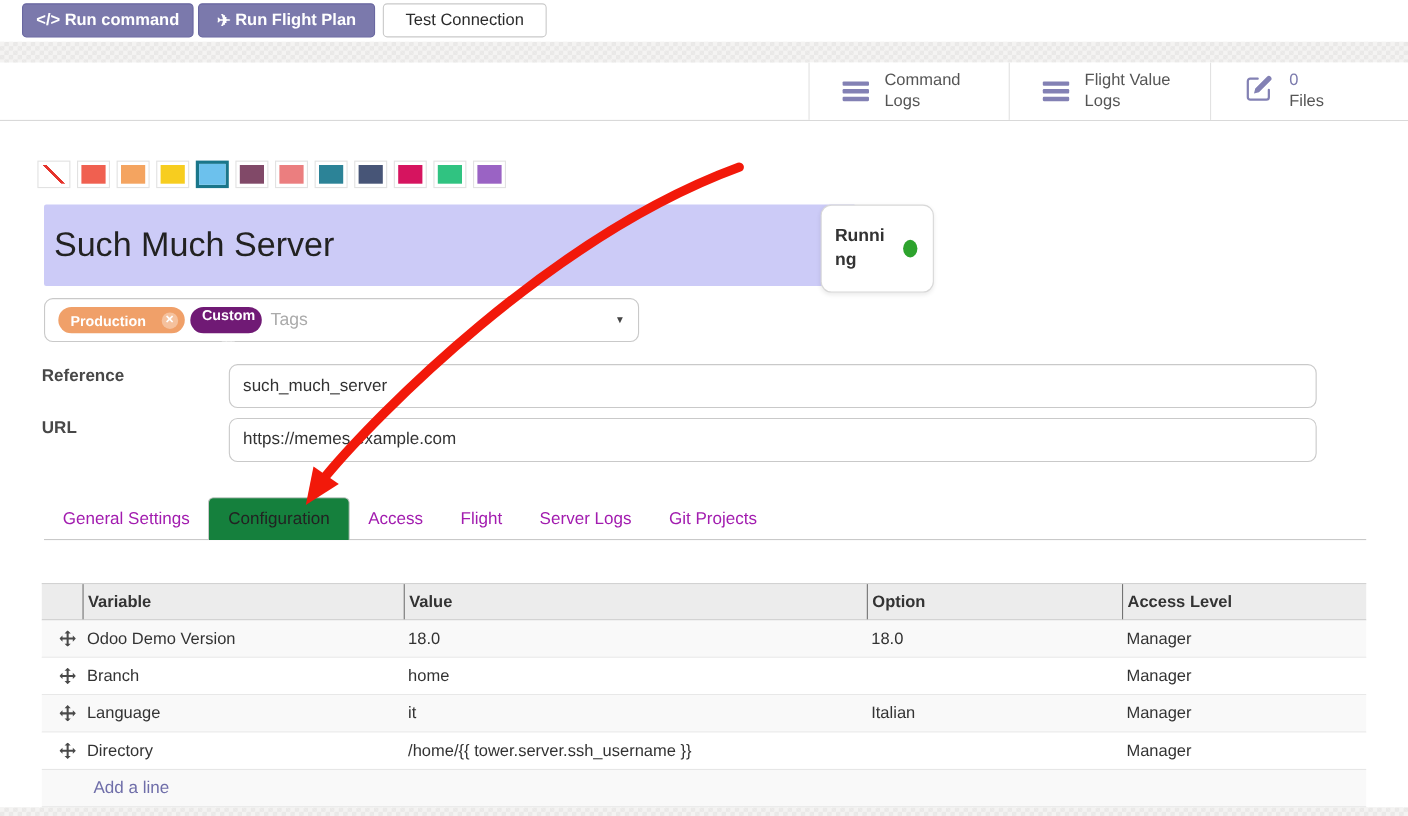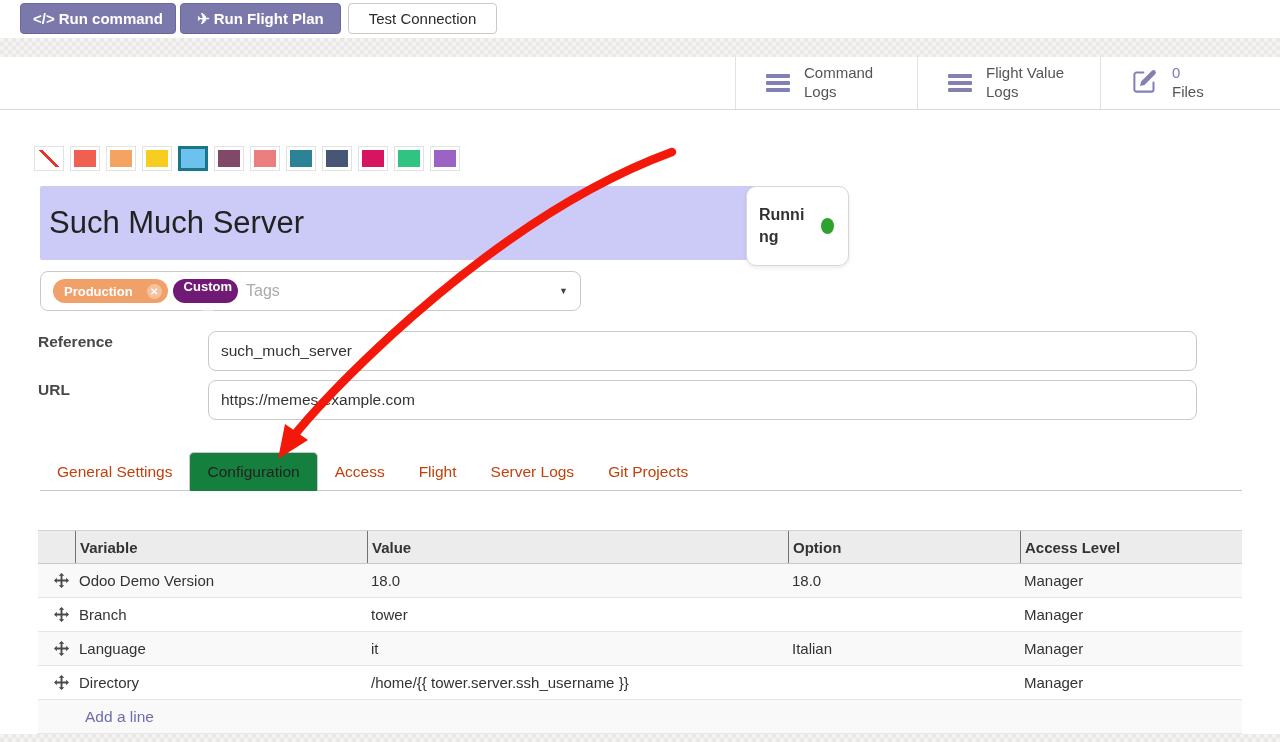--- a/index.html
+++ b/index.html
@@ -66,21 +66,21 @@
   .field-label{position:absolute;left:38px;font-size:15.5px;font-weight:bold;color:#484848;}
   #label-reference{top:333px;}
   #label-url{top:381px;}
   .field-input{position:absolute;left:208px;width:989px;height:40px;border:1px solid #C9C9C9;
                border-radius:8px;box-sizing:border-box;font-size:15.5px;color:#333;padding:0 12px;
                font-family:"Liberation Sans",sans-serif;background:#fff;outline:none;}
   #input-reference{top:331px;}
   #input-url{top:380px;}
   
   .tabs{position:absolute;left:40px;top:452px;display:flex;height:39px;z-index:2;}
-  .tab{padding:0 17px;font-size:15.5px;color:#c2410c;height:39px;display:flex;align-items:center;
+  .tab{padding:0 17px;font-size:15.5px;color:#a21caf;height:39px;display:flex;align-items:center;
        cursor:pointer;box-sizing:border-box;background:transparent;}
   .tab.active{background:#15803d;border:1px solid #C9C9C9;border-bottom:none;border-radius:5px 5px 0 0;
               color:#222;}
   .tabs-underline{position:absolute;left:40px;top:490px;width:1202px;height:0;
                   border-top:1px solid #C9C9C9;z-index:1;}
   
   .dtable{position:absolute;left:38px;top:530px;width:1204px;font-size:15px;color:#333;}
   .thead{display:flex;height:34px;background:#ECECEC;border-top:1px solid #D2D2D2;
          border-bottom:1px solid #C9C9C9;box-sizing:border-box;align-items:stretch;font-weight:bold;}
   .th{box-sizing:border-box;padding-left:4px;border-left:1px solid #737373;display:flex;align-items:center;}
@@ -243,21 +243,21 @@
       <div class="td col-opt">18.0</div>
       <div class="td col-acc">Manager</div>
     </div>
     <div class="trow">
       <div class="td col-handle handle-cell">
         <svg width="15" height="15" viewBox="0 0 16 16">
             <path d="M8 0 L11 3 H9 V7 H13 V5 L16 8 L13 11 V9 H9 V13 H11 L8 16 L5 13 H7 V9 H3 V11 L0 8 L3 5 V7 H7 V3 H5 Z" fill="#4a4a4a"></path>
           </svg>
       </div>
       <div class="td col-var">Branch</div>
-      <div class="td col-val">tower</div>
+      <div class="td col-val">home</div>
       <div class="td col-opt"></div>
       <div class="td col-acc">Manager</div>
     </div>
     <div class="trow">
       <div class="td col-handle handle-cell">
         <svg width="15" height="15" viewBox="0 0 16 16">
             <path d="M8 0 L11 3 H9 V7 H13 V5 L16 8 L13 11 V9 H9 V13 H11 L8 16 L5 13 H7 V9 H3 V11 L0 8 L3 5 V7 H7 V3 H5 Z" fill="#4a4a4a"></path>
           </svg>
       </div>
       <div class="td col-var">Language</div>

